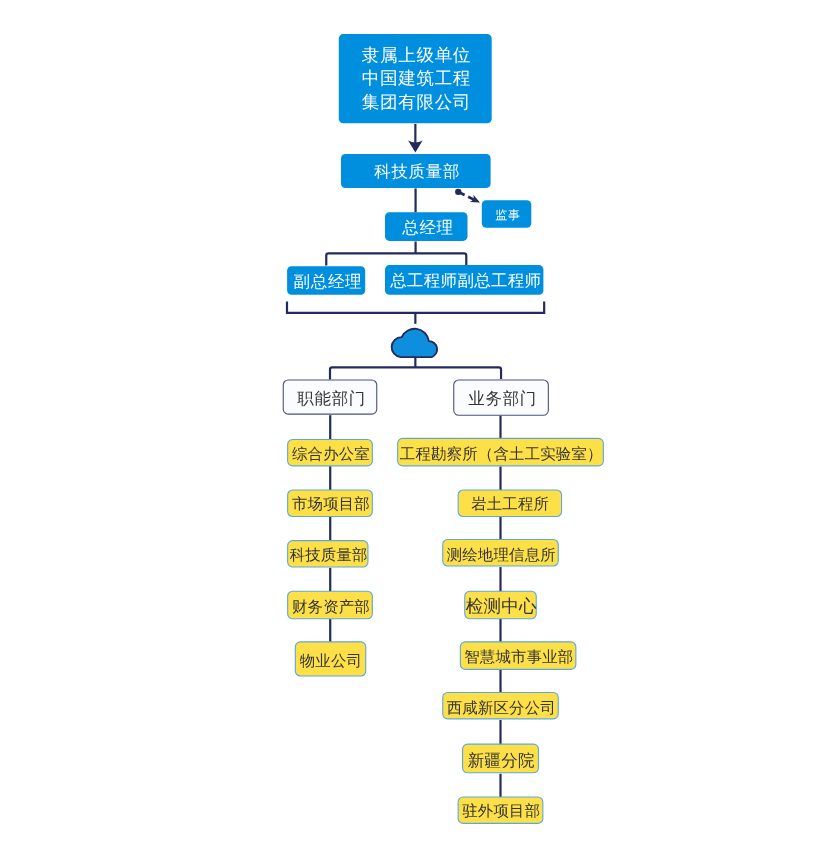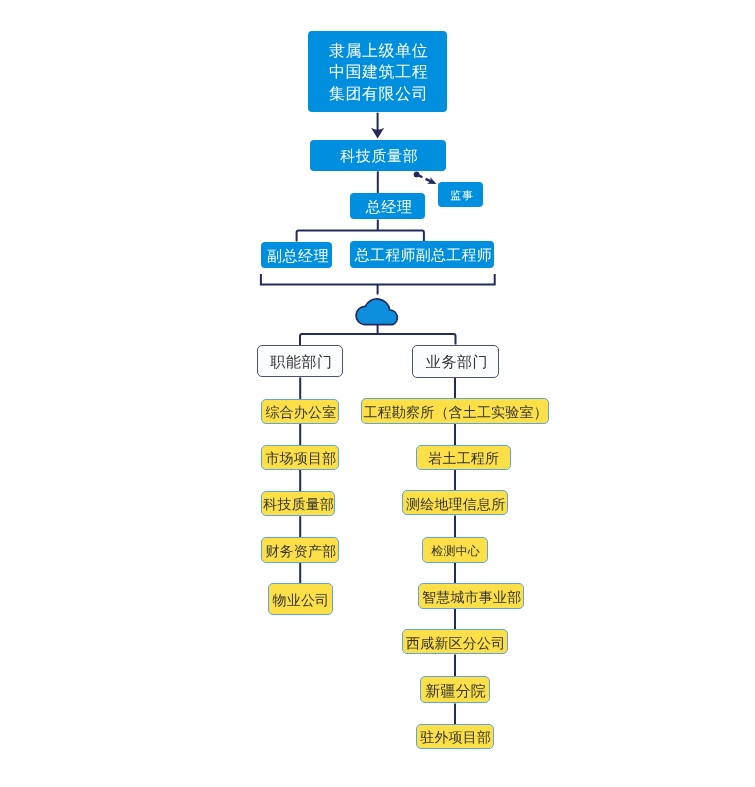--- a/index.html
+++ b/index.html
@@ -126,21 +126,21 @@
       </div>
       <div class="node outline" style="left: 360.9px; top: 398.3px; width: 188.2px; height: 25.7px; font-size: 14px;">
         <span>工程勘察所（含土工实验室）</span>
       </div>
       <div class="node outline" style="left: 415.6px; top: 445px; width: 95px; height: 25px; font-size: 14px;">
         <span>岩土工程所</span>
       </div>
       <div class="node outline" style="left: 401.85px; top: 490.3px; width: 106.3px; height: 25.2px; font-size: 14px;">
         <span>测绘地理信息所</span>
       </div>
-      <div class="node outline" style="left: 422.2px; top: 537.1px; width: 65.6px; height: 25.5px; font-size: 12px;">
+      <div class="node outline" style="left: 422.2px; top: 537.1px; width: 65.6px; height: 25.5px; font-size: 16px;">
         <span>检测中心</span>
       </div>
       <div class="node outline" style="left: 402.1px; top: 583.3px; width: 105.8px; height: 25.8px; font-size: 14px; margin-left: 16px;">
         <span>智慧城市事业部</span>
       </div>
       <div class="node outline" style="left: 402.05px; top: 629.1px; width: 105.9px; height: 25.4px; font-size: 14px;">
         <span>西咸新区分公司</span>
       </div>
       <div class="node outline" style="left: 419.6px; top: 676.1px; width: 70.8px; height: 27.4px; font-size: 15px;">
         <span>新疆分院</span>

